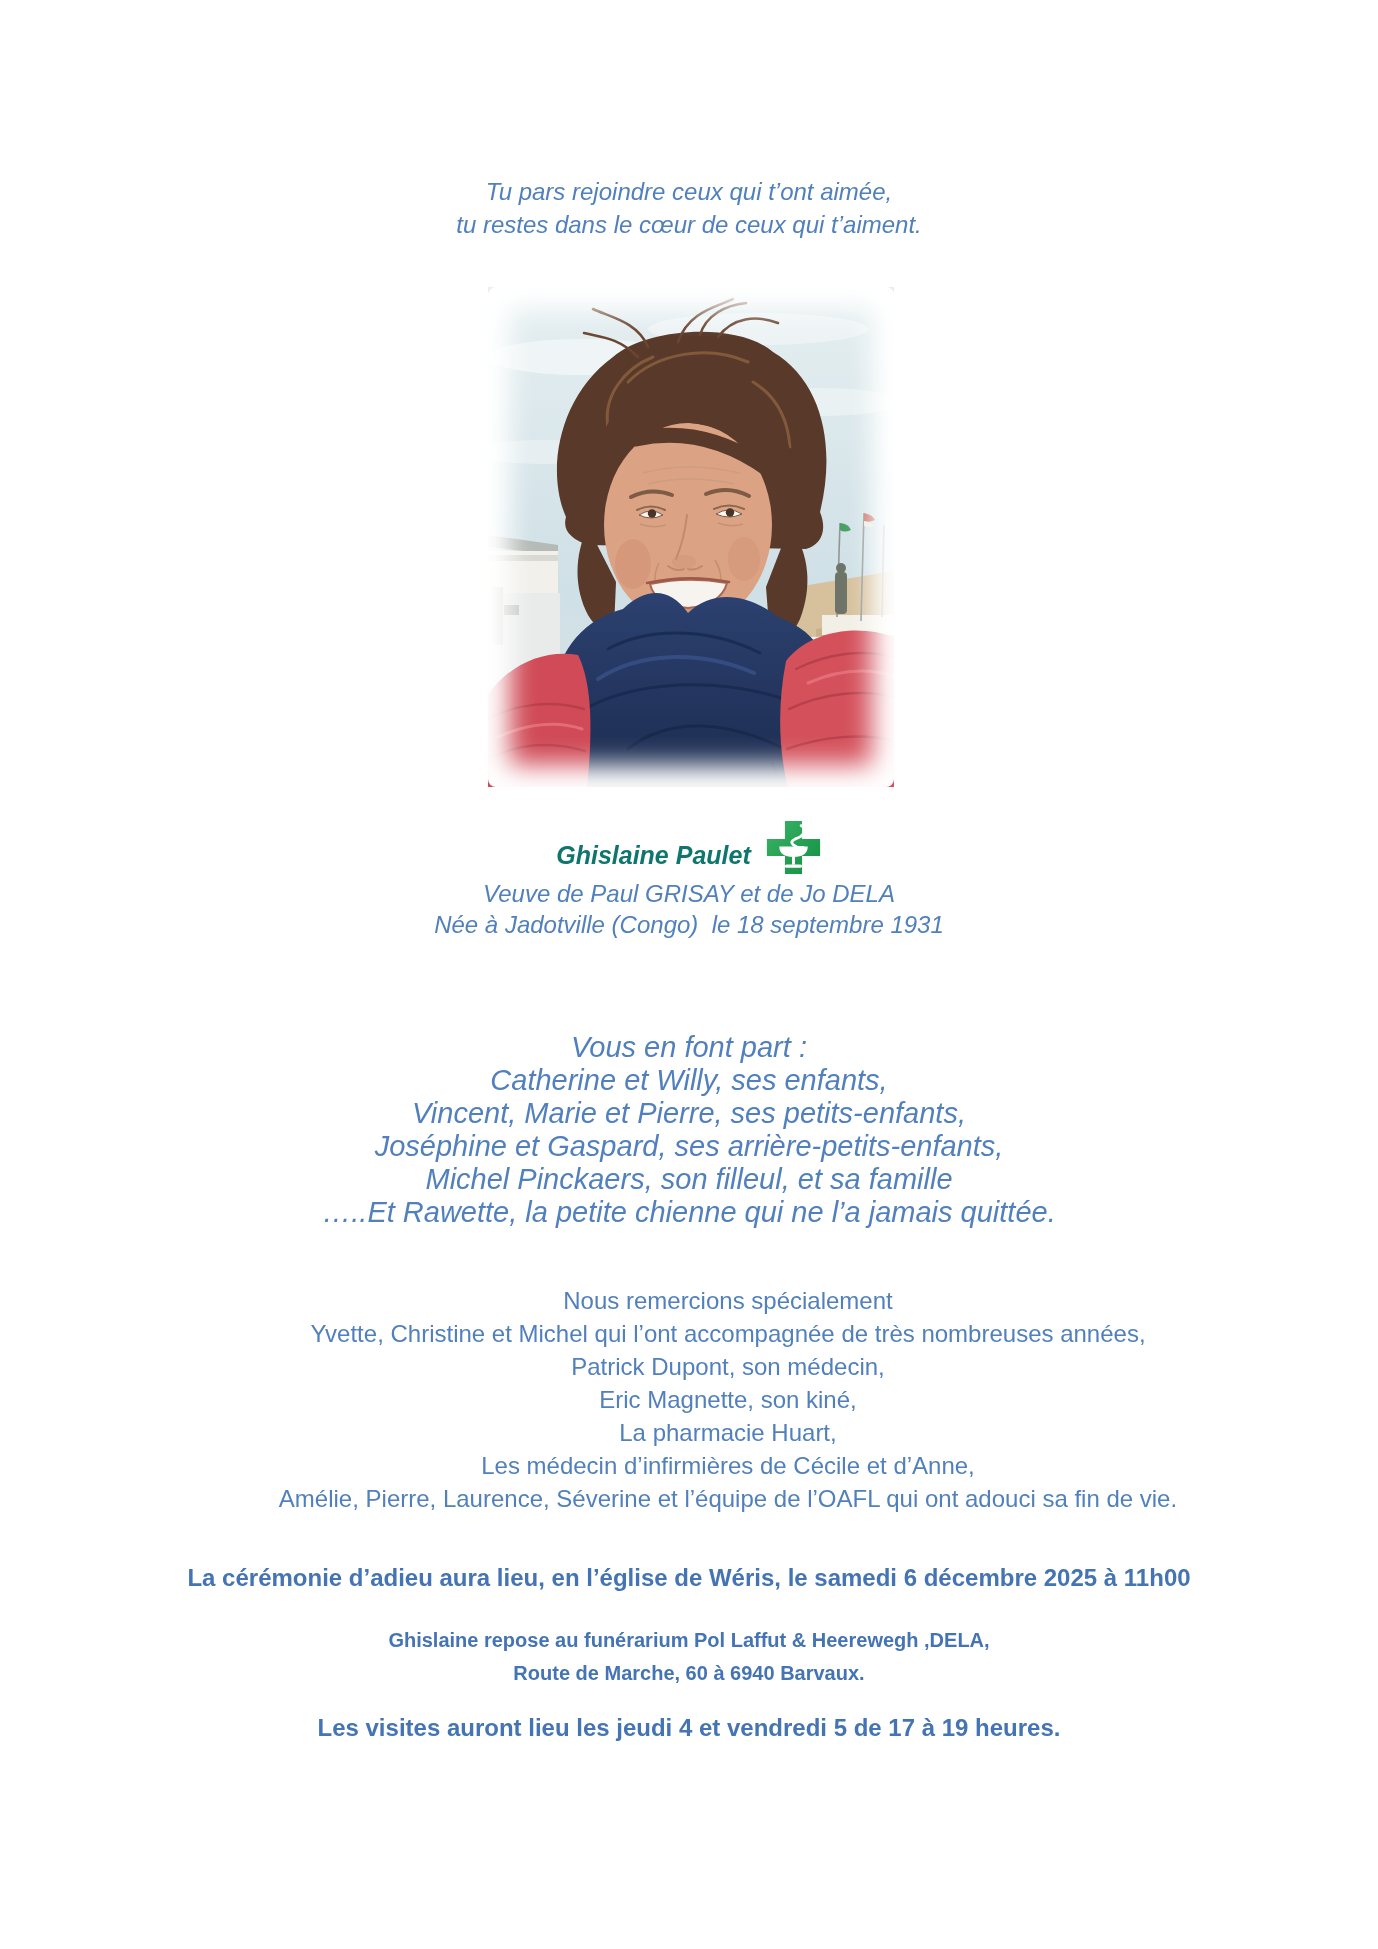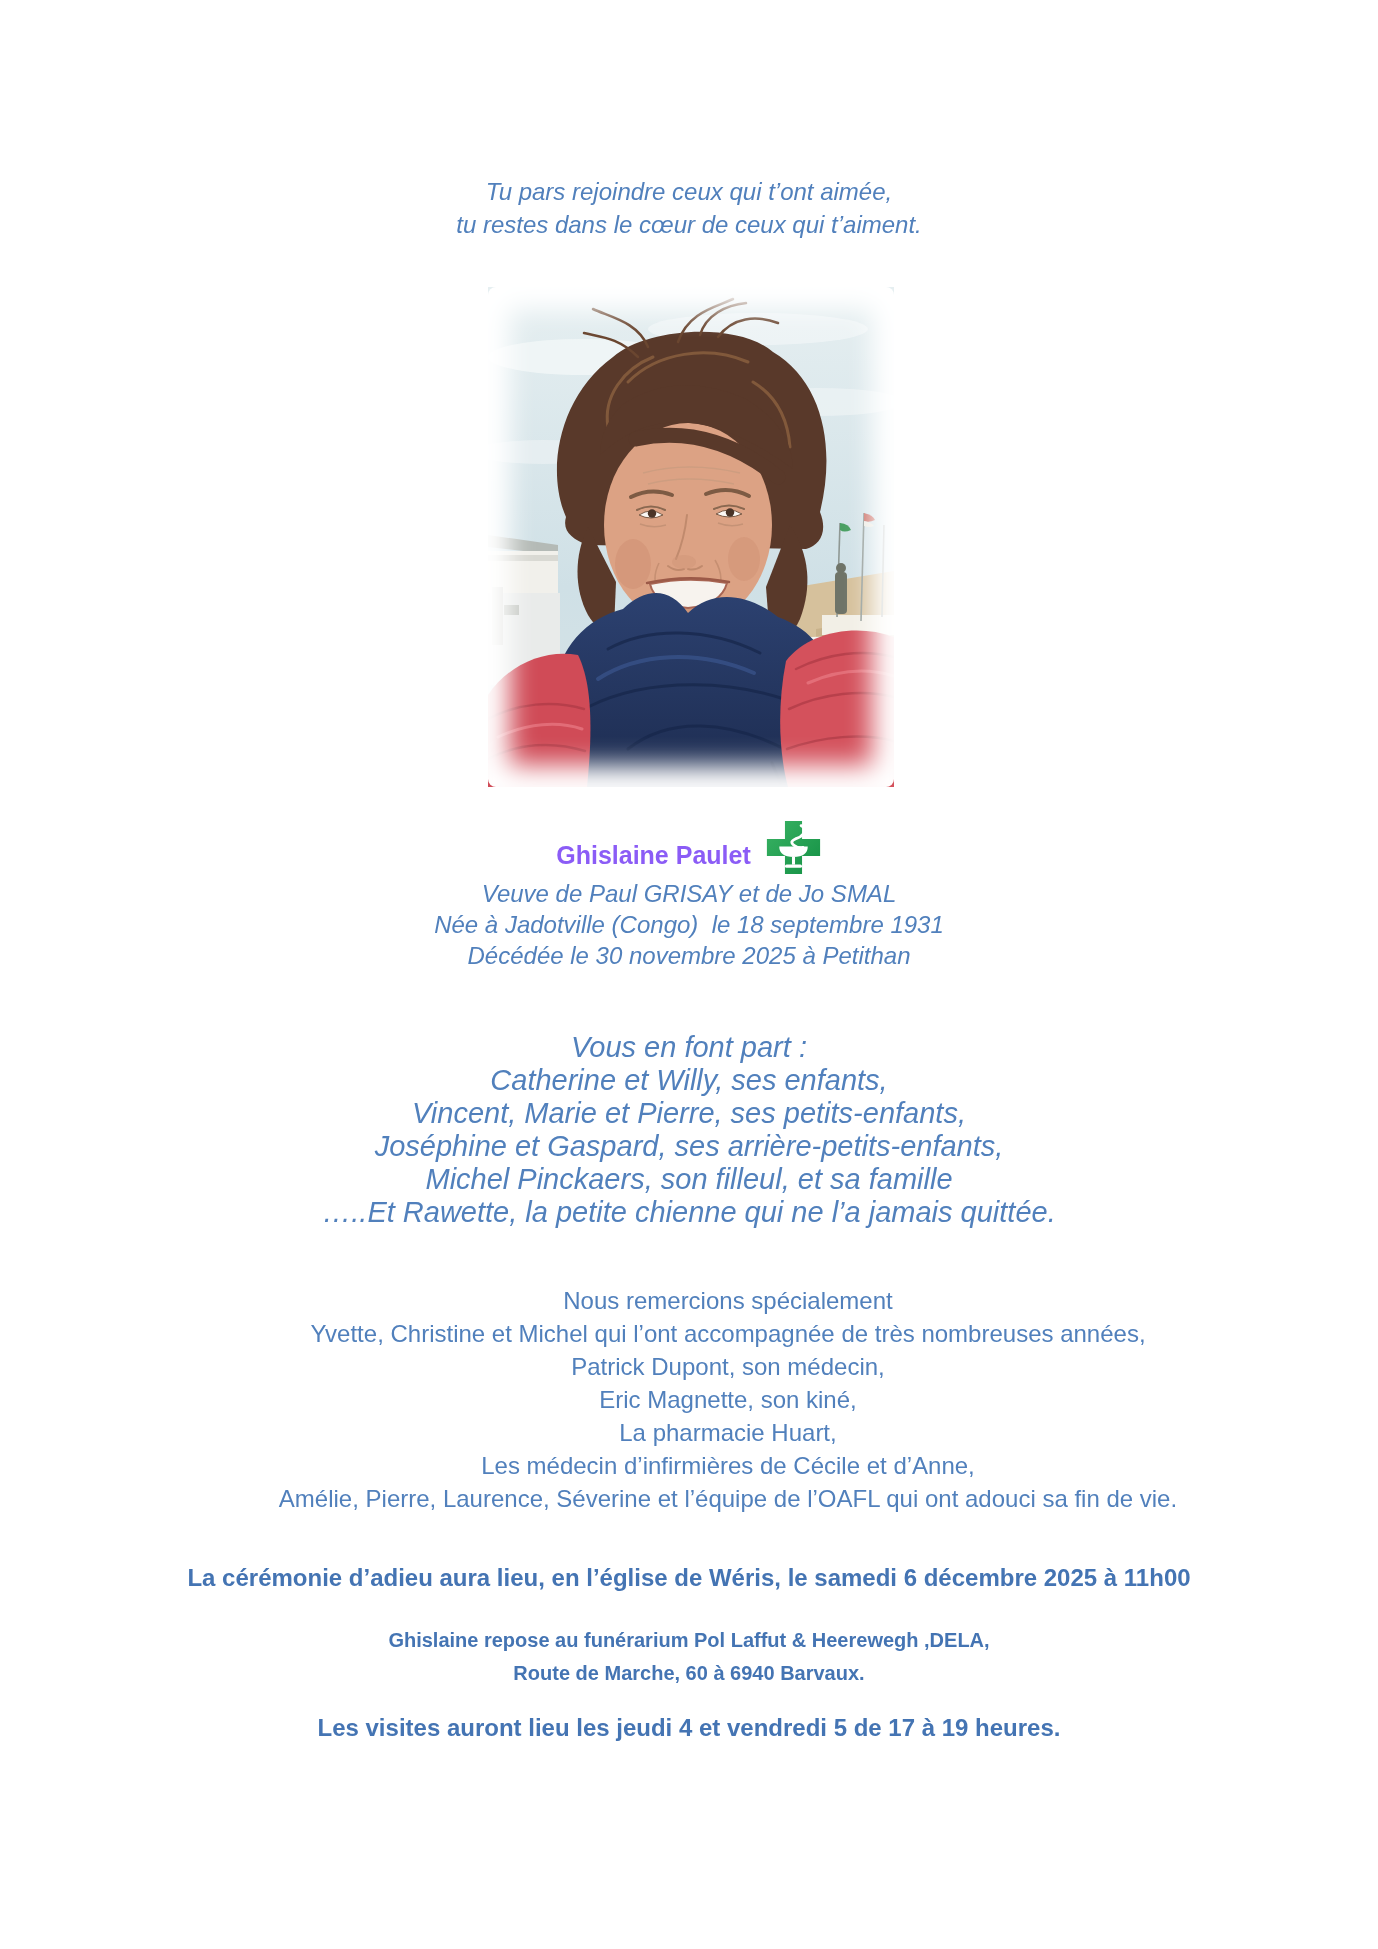--- a/index.html
+++ b/index.html
@@ -18,21 +18,21 @@
   .quote{top:163px;font-size:24px;line-height:33px;font-style:italic;}
   .photo{
     position:absolute;top:275px;left:488px;width:406px;height:500px;
   }
   .photo .vignette{
     position:absolute;inset:0;border-radius:8px;
     box-shadow:inset 0 0 26px 22px #ffffff;
     pointer-events:none;
   }
   .name-row{top:807px;font-size:25px;height:57px;}
-  .name-row .name{font-weight:bold;color:#8b5cf6;vertical-align:baseline;}
+  .name-row .name{font-style:italic;font-weight:bold;color:#0f766e;vertical-align:baseline;}
   .name-row svg{vertical-align:-12px;margin-left:14px;}
   .vitals{top:866px;font-size:24px;line-height:31px;font-style:italic;}
   .family{top:1019px;font-size:29px;line-height:33px;font-style:italic;}
   .thanks{top:1272px;font-size:24px;line-height:33px;font-style:normal;padding-left:39px;}
   .ceremony{top:1549px;font-size:24px;line-height:33px;}
   .funerarium{top:1612px;font-size:20px;line-height:33px;}
   .visits{top:1699px;font-size:24px;line-height:33px;}
 </style>
 </head>
 <body>
@@ -193,23 +193,22 @@
       </defs>
       <path d="M21 2 h18 v19 h19 v18 h-19 v19 h-18 v-19 H2 V21 h19 Z" fill="url(#crossg)"></path>
       <path d="M38 7 q7 3 3 8 q-3 4 -9 6 q-7 3 -1 7 q4 3 9 2" stroke="#ffffff" stroke-width="3" fill="none" stroke-linecap="round"></path>
       <path d="M15 29 h30 q0 11 -15 11 q-15 0 -15 -11 Z" fill="#ffffff"></path>
       <rect x="28.4" y="40" width="3.2" height="8" fill="#ffffff"></rect>
       <rect x="21" y="48" width="18" height="3.4" rx="1.7" fill="#ffffff"></rect>
     </svg>
   </div>
 
   <div class="tblock vitals">
-    <div class="line">Veuve de Paul GRISAY et de Jo SMAL</div>
+    <div class="line">Veuve de Paul GRISAY et de Jo DELA</div>
     <div class="line">Née à Jadotville (Congo)  le 18 septembre 1931</div>
-    <div class="line">Décédée le 30 novembre 2025 à Petithan</div>
   </div>
 
   <div class="tblock family">
     <div class="line">Vous en font part :</div>
     <div class="line">Catherine et Willy, ses enfants,</div>
     <div class="line">Vincent, Marie et Pierre, ses petits-enfants,</div>
     <div class="line">Joséphine et Gaspard, ses arrière-petits-enfants,</div>
     <div class="line">Michel Pinckaers, son filleul, et sa famille</div>
     <div class="line">…..Et Rawette, la petite chienne qui ne l’a jamais quittée.</div>
   </div>

